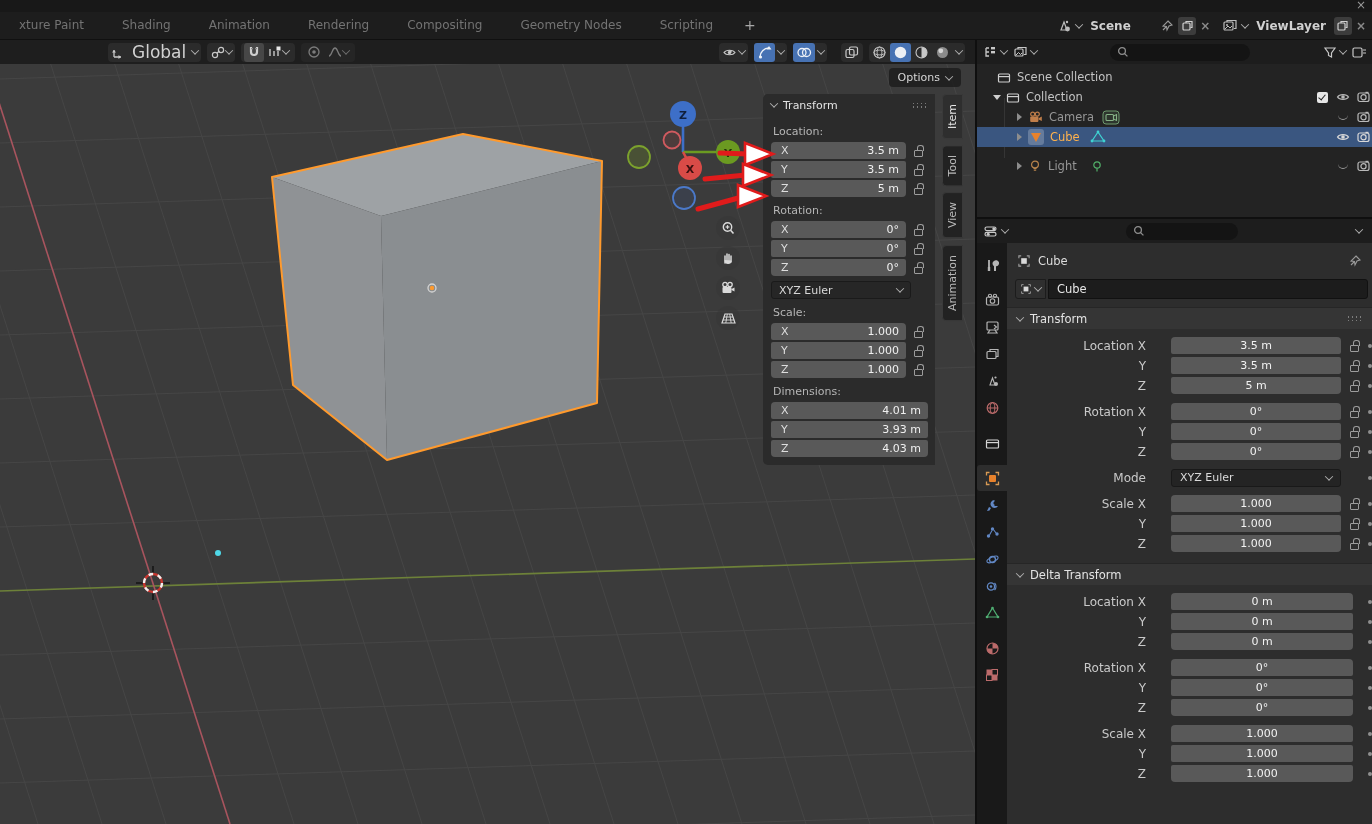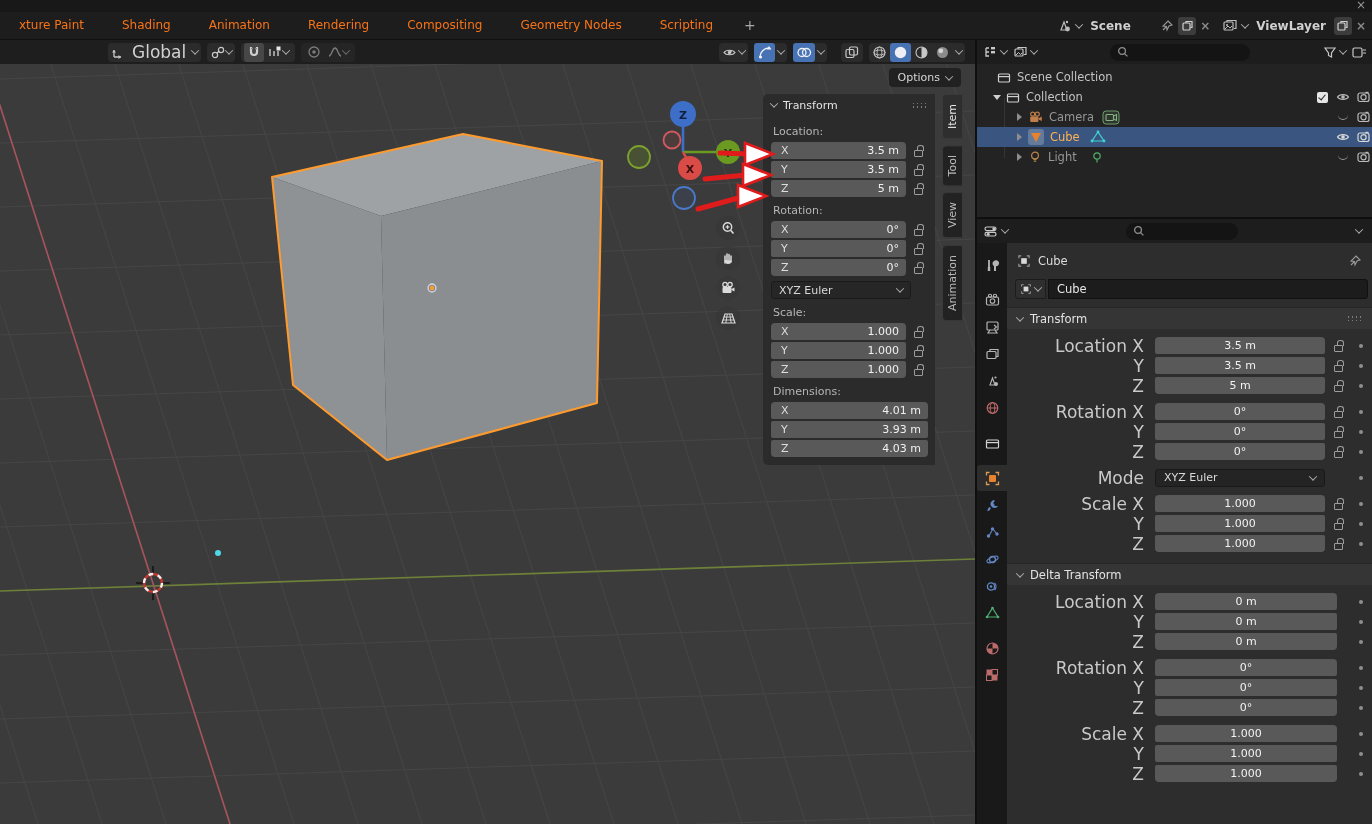--- a/index.html
+++ b/index.html
@@ -6,21 +6,21 @@
   html,body { width:1372px; height:824px; overflow:hidden; background:#1d1d1d;
     font-family:"DejaVu Sans","Liberation Sans",sans-serif; font-size:11px; color:#c8c8c8;
     -webkit-font-smoothing:antialiased; }
   .app { position:relative; width:1372px; height:824px; }
 
   
   .winstrip { height:12px; background:#181818; position:relative; }
   .winstrip .winclose { position:absolute; right:6px; top:-2px; color:#9a9a9a; font-size:12px; cursor:default; }
   .topbar { height:28px; background:#1d1d1d; border-bottom:1px solid #101010; display:flex; align-items:center; }
   .tabs { display:flex; align-items:center; gap:0; }
-  .tab { padding:0 19px; color:#f97316; font-size:12px; line-height:27px; white-space:nowrap; }
+  .tab { padding:0 19px; color:#737373; font-size:12px; line-height:27px; white-space:nowrap; }
   .tab.addtab { color:#a8a8a8; font-size:14px; padding:0 12px; }
   .topbar-right { margin-left:auto; display:flex; align-items:center; height:100%; }
   .selector { display:flex; align-items:center; gap:4px; padding:0 6px; height:22px;font-weight:bold; }
   .selector .sel-label { color:#d0d0d0; font-size:12px; padding:0 4px; min-width:70px; }
   .iconbtn { display:flex; align-items:center; justify-content:center; width:18px; height:18px; border-radius:3px; }
   .iconbtn.boxed { background:#3c3c3c; }
   .xglyph { color:#8a8a8a; font-size:12px; }
 
   .chev { width:6px; height:6px; border-right:1.4px solid #aeaeae; border-bottom:1.4px solid #aeaeae;
     transform:rotate(45deg) translate(-1px,-1px); display:inline-block; flex:none; }
@@ -112,21 +112,21 @@
   .crumb .pin { margin-left:auto; }
   .namerow { display:flex; align-items:center; gap:2px; padding:6px 4px 8px 8px; }
   .ob-chip { height:20px; background:#2f2f2f; border:1px solid #1c1c1c; border-radius:3px 0 0 3px; display:flex; align-items:center; gap:3px; padding:0 4px; }
   .name-field { flex:1; height:20px; background:#1c1c1c; border:1px solid #111; border-radius:0 3px 3px 0;
     display:flex; align-items:center; padding:0 8px; color:#e6e6e6; font-size:11.5px; }
   .panel-head { display:flex; align-items:center; gap:7px; height:22px; background:#353535; border-top:1px solid #262626; padding:0 10px; }
   .panel-title { color:#e3e3e3; font-size:11.5px; }
   .pbody { padding:7px 0 8px; }
   .prow { display:flex; align-items:center; height:19px; margin-bottom:1px; }
   .pgroup { margin-bottom:7px; }
-  .plabel { width:148px; text-align:right; padding-right:11px; color:#c9c9c9; font-size:17px; flex:none; }
+  .plabel { width:164px; text-align:right; padding-right:25px; color:#c9c9c9; font-size:12px; flex:none; }
   .pfield { width:170px; height:17px; background:#595959; border-radius:2px; display:flex; align-items:center;
     justify-content:center; color:#f2f2f2; flex:none; }
   .prow.g-top .pfield { border-radius:4px 4px 2px 2px; }
   .prow.g-bot .pfield { border-radius:2px 2px 4px 4px; }
   .prow .lockcol { width:26px; }
   .dotcol { width:20px; display:flex; justify-content:center; }
   .adot { width:4px; height:4px; border-radius:50%; background:#8f8f8f; }
   .pselect { width:170px; height:18px; background:#242424; border:1px solid #191919; border-radius:3px;
     display:flex; align-items:center; padding:0 8px; color:#dadada; flex:none; }
   .pselect .chev { margin-left:auto; }
@@ -698,21 +698,21 @@
             </span>
             <span class="rt" style="right:0px;">
               <svg width="15" height="12" viewBox="0 0 15 12">
                 <rect x="1" y="2" width="11" height="8.5" rx="2" fill="none" stroke="#d8d8d8" stroke-width="1.2"></rect>
                 <circle cx="6.5" cy="6.2" r="2.6" fill="none" stroke="#d8d8d8" stroke-width="1.2"></circle>
                 <rect x="8.5" y="0.8" width="3" height="1.6" fill="#d8d8d8"></rect>
               </svg>
             </span>
           </div>
 
-          <div class="ot-row" style="padding-left:40px;">
+          <div class="ot-row" style="padding-left:40px;margin-top:9px;">
             <span class="tri-right" style="margin-right:6px;"></span>
             <svg width="14" height="14" viewBox="0 0 14 14">
               <circle cx="7" cy="5.5" r="3.4" fill="none" stroke="#b9854c" stroke-width="1.2"></circle>
               <path d="M5.5 9.5 h3 M5.8 11.2 h2.4" stroke="#b9854c" stroke-width="1.2"></path>
             </svg>
             <span class="ot-label dimmed">Light</span>
             <svg width="14" height="14" viewBox="0 0 14 14" style="margin-left:13px;">
               <circle cx="7" cy="6" r="3.2" fill="none" stroke="#52b06a" stroke-width="1.2"></circle>
               <line x1="7" y1="9.2" x2="7" y2="12.5" stroke="#52b06a" stroke-width="1.2"></line>
             </svg>

